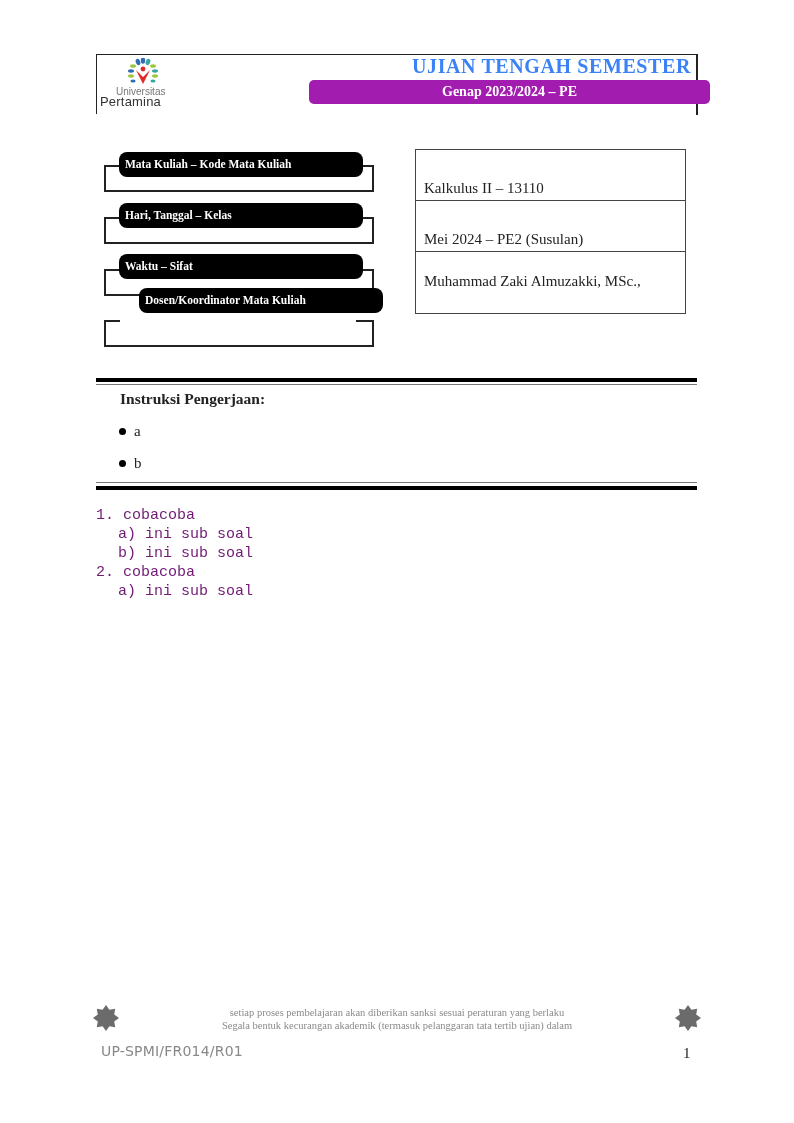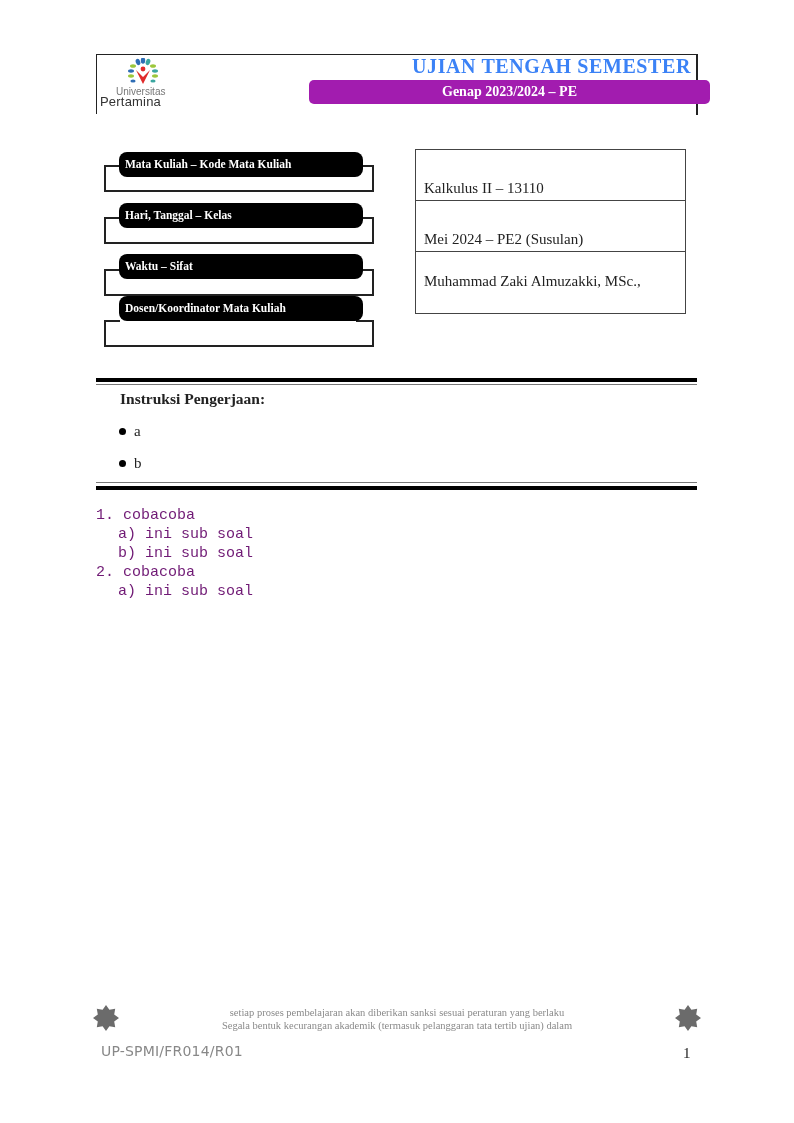--- a/index.html
+++ b/index.html
@@ -116,21 +116,21 @@
   <div class="lbl-bracket" style="top:167px;"></div>
   <div class="lbl-pill" style="top:152px;">Mata Kuliah – Kode Mata Kuliah</div>
 
   <div class="lbl-bracket" style="top:219px;"></div>
   <div class="lbl-pill" style="top:203px;">Hari, Tanggal – Kelas</div>
 
   <div class="lbl-bracket" style="top:271px;"></div>
   <div class="lbl-pill" style="top:254px;">Waktu – Sifat</div>
 
   <div class="lbl-bracket" style="top:322px;"></div>
-  <div class="lbl-pill" style="top:296px;">Dosen/Koordinator Mata Kuliah</div>
+  <div class="lbl-pill" style="top:288px;margin-left:20px;">Dosen/Koordinator Mata Kuliah</div>
 </div>
 
 <div class="info-table">
   <div class="info-cell">
     <span class="val">Kalkulus II – 13110</span>
   </div>
   <div class="info-cell">
     <span class="val">Mei 2024 – PE2 (Susulan)</span>
   </div>
   <div class="info-cell">

